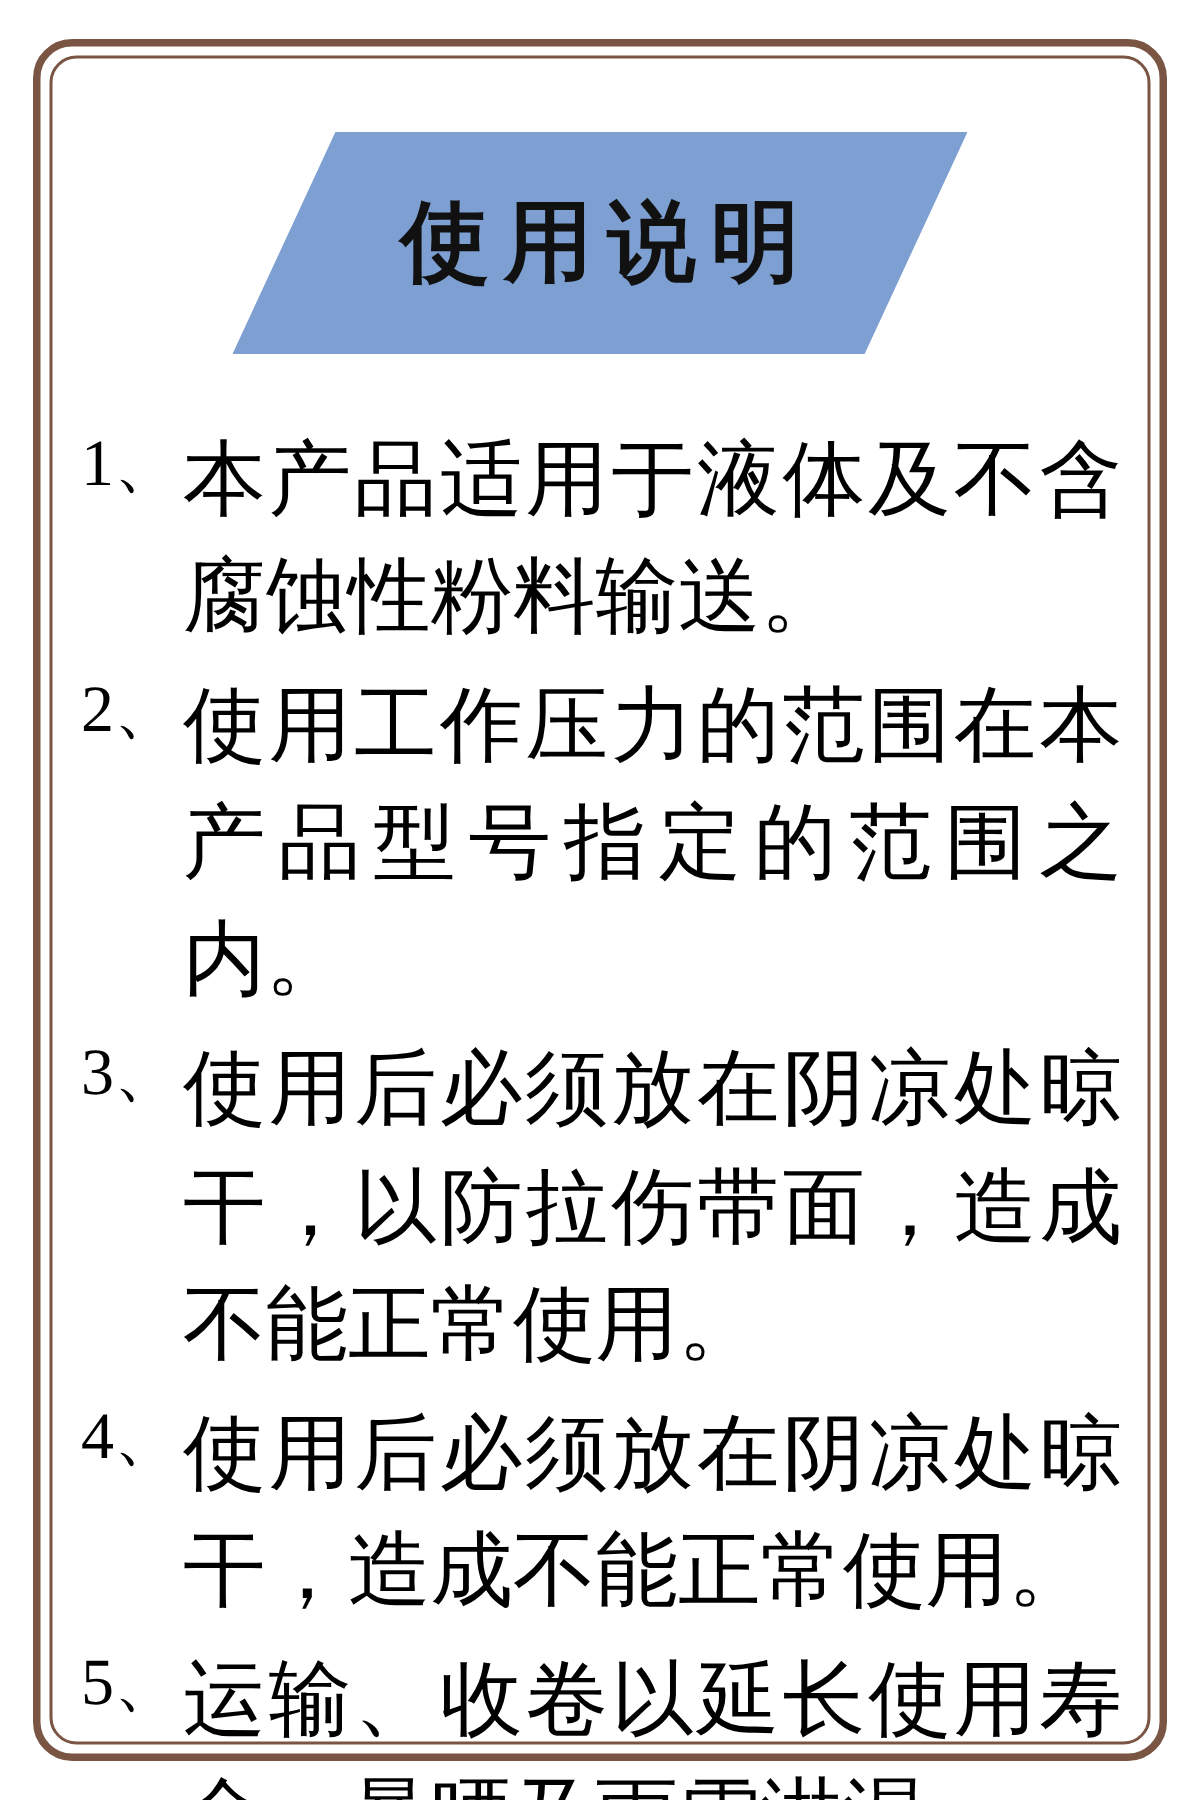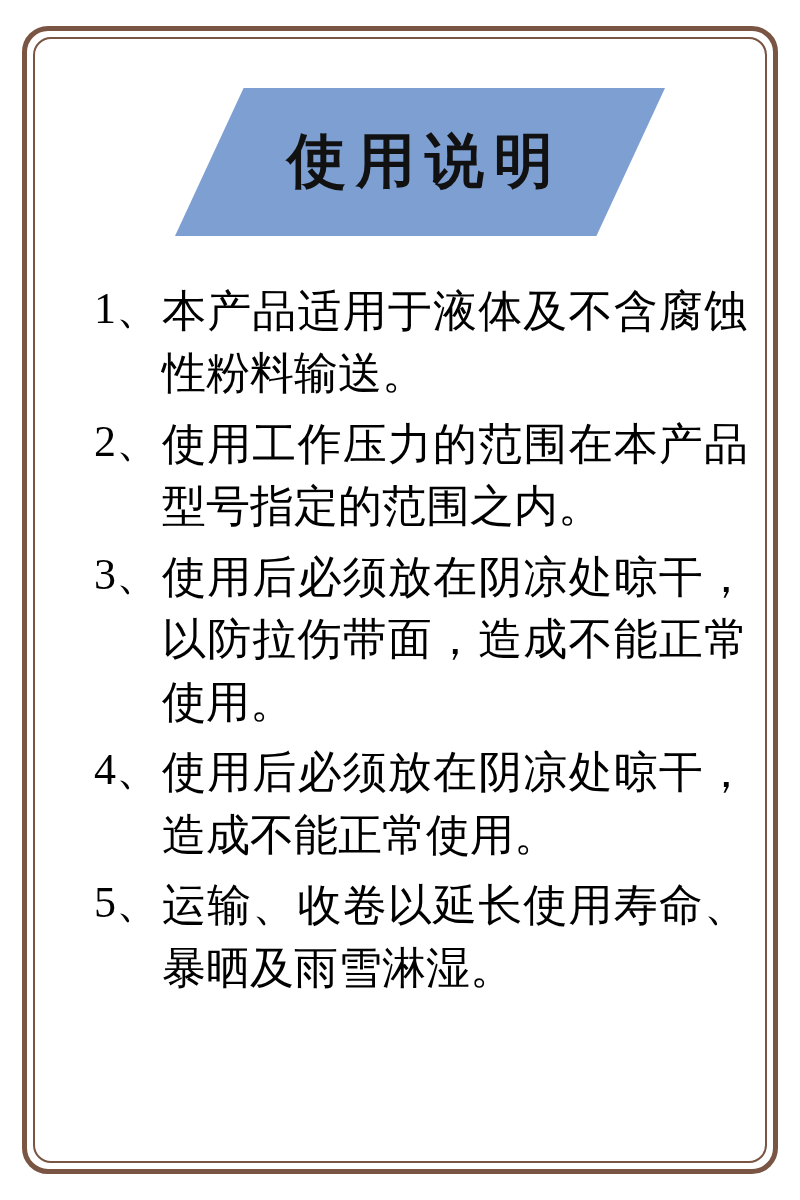--- a/index.html
+++ b/index.html
@@ -46,21 +46,20 @@
     box-sizing: border-box;
   }
 
   .content {
     position: absolute;
     left: 48px;
     top: 58px;
     right: 48px;
     bottom: 58px;
     box-sizing: border-box;
-    margin-left: 40px;
   }
 
   
   .title-banner {
     position: relative;
     margin: 30px auto 0 auto;
     width: 490px;
     height: 148px;
   }
   .title-shape {
@@ -98,21 +97,21 @@
     font-family: "Liberation Serif", serif;
     font-size: 44px;
     line-height: 1.33;
     color: #000000;
     white-space: nowrap;
     padding-right: 2px;
   }
   .item-text {
     flex: 1 1 auto;
     font-family: "DejaVu Sans", sans-serif;
-    font-size: 44px;
+    font-size: 55px;
     line-height: 1.42;
     color: #000000;
     text-align: justify;
     text-justify: inter-ideograph;
     letter-spacing: 0px;
   }
 </style>
 </head>
 <body>
 

